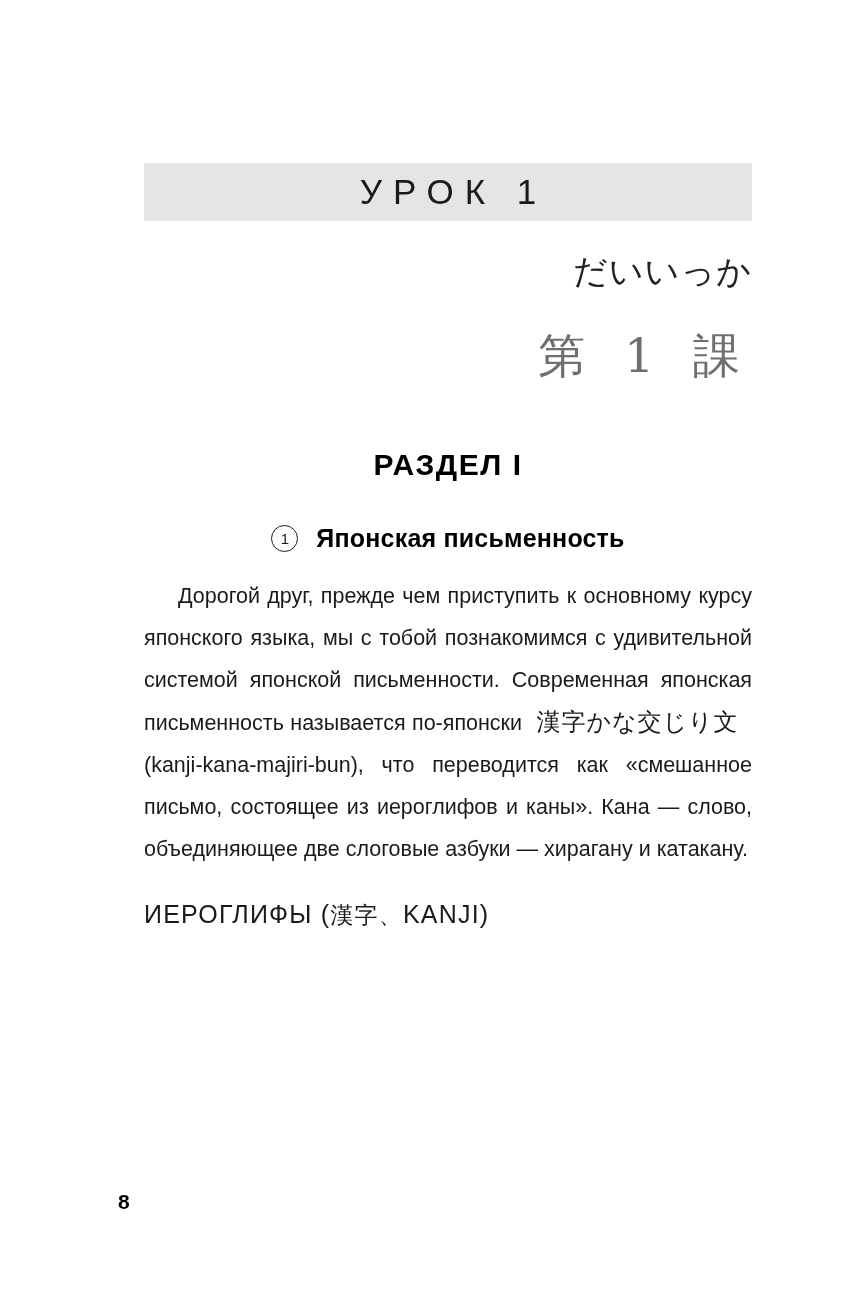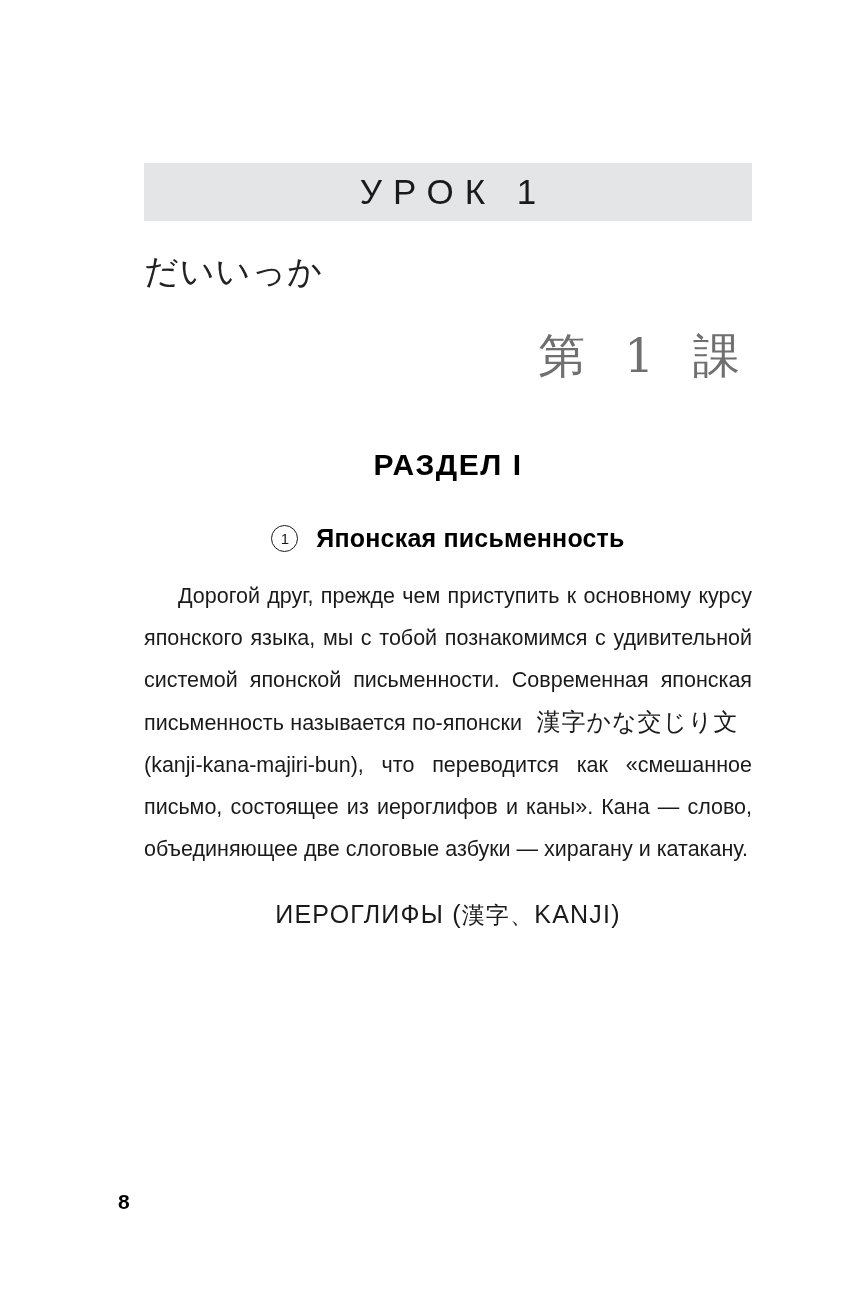--- a/index.html
+++ b/index.html
@@ -44,21 +44,21 @@
     font-weight: 400;
     letter-spacing: 11px;
     color: #1a1a1a;
     text-indent: 11px;
     font-family: "Liberation Sans", sans-serif;
   }
 
   
   .kana-title {
     margin-top: 28px;
-    text-align: left;
+    text-align: right;
     font-family: "DejaVu Sans", sans-serif;
     font-size: 34px;
     color: #222222;
     letter-spacing: 1px;
   }
 
   
   .kanji-title {
     margin-top: 30px;
     text-align: right;
@@ -127,21 +127,21 @@
   .jp-inline {
     font-family: "DejaVu Serif", serif;
     font-size: 24px;
     letter-spacing: 0.5px;
     padding: 0 14px;
   }
 
   
   .mid-heading {
     margin-top: 30px;
-    text-align: center;
+    text-align: left;
     font-size: 25px;
     letter-spacing: 1.2px;
     color: #1a1a1a;
   }
   .mid-heading .jp {
     font-family: "DejaVu Serif", serif;
     font-size: 23px;
   }
 
   

